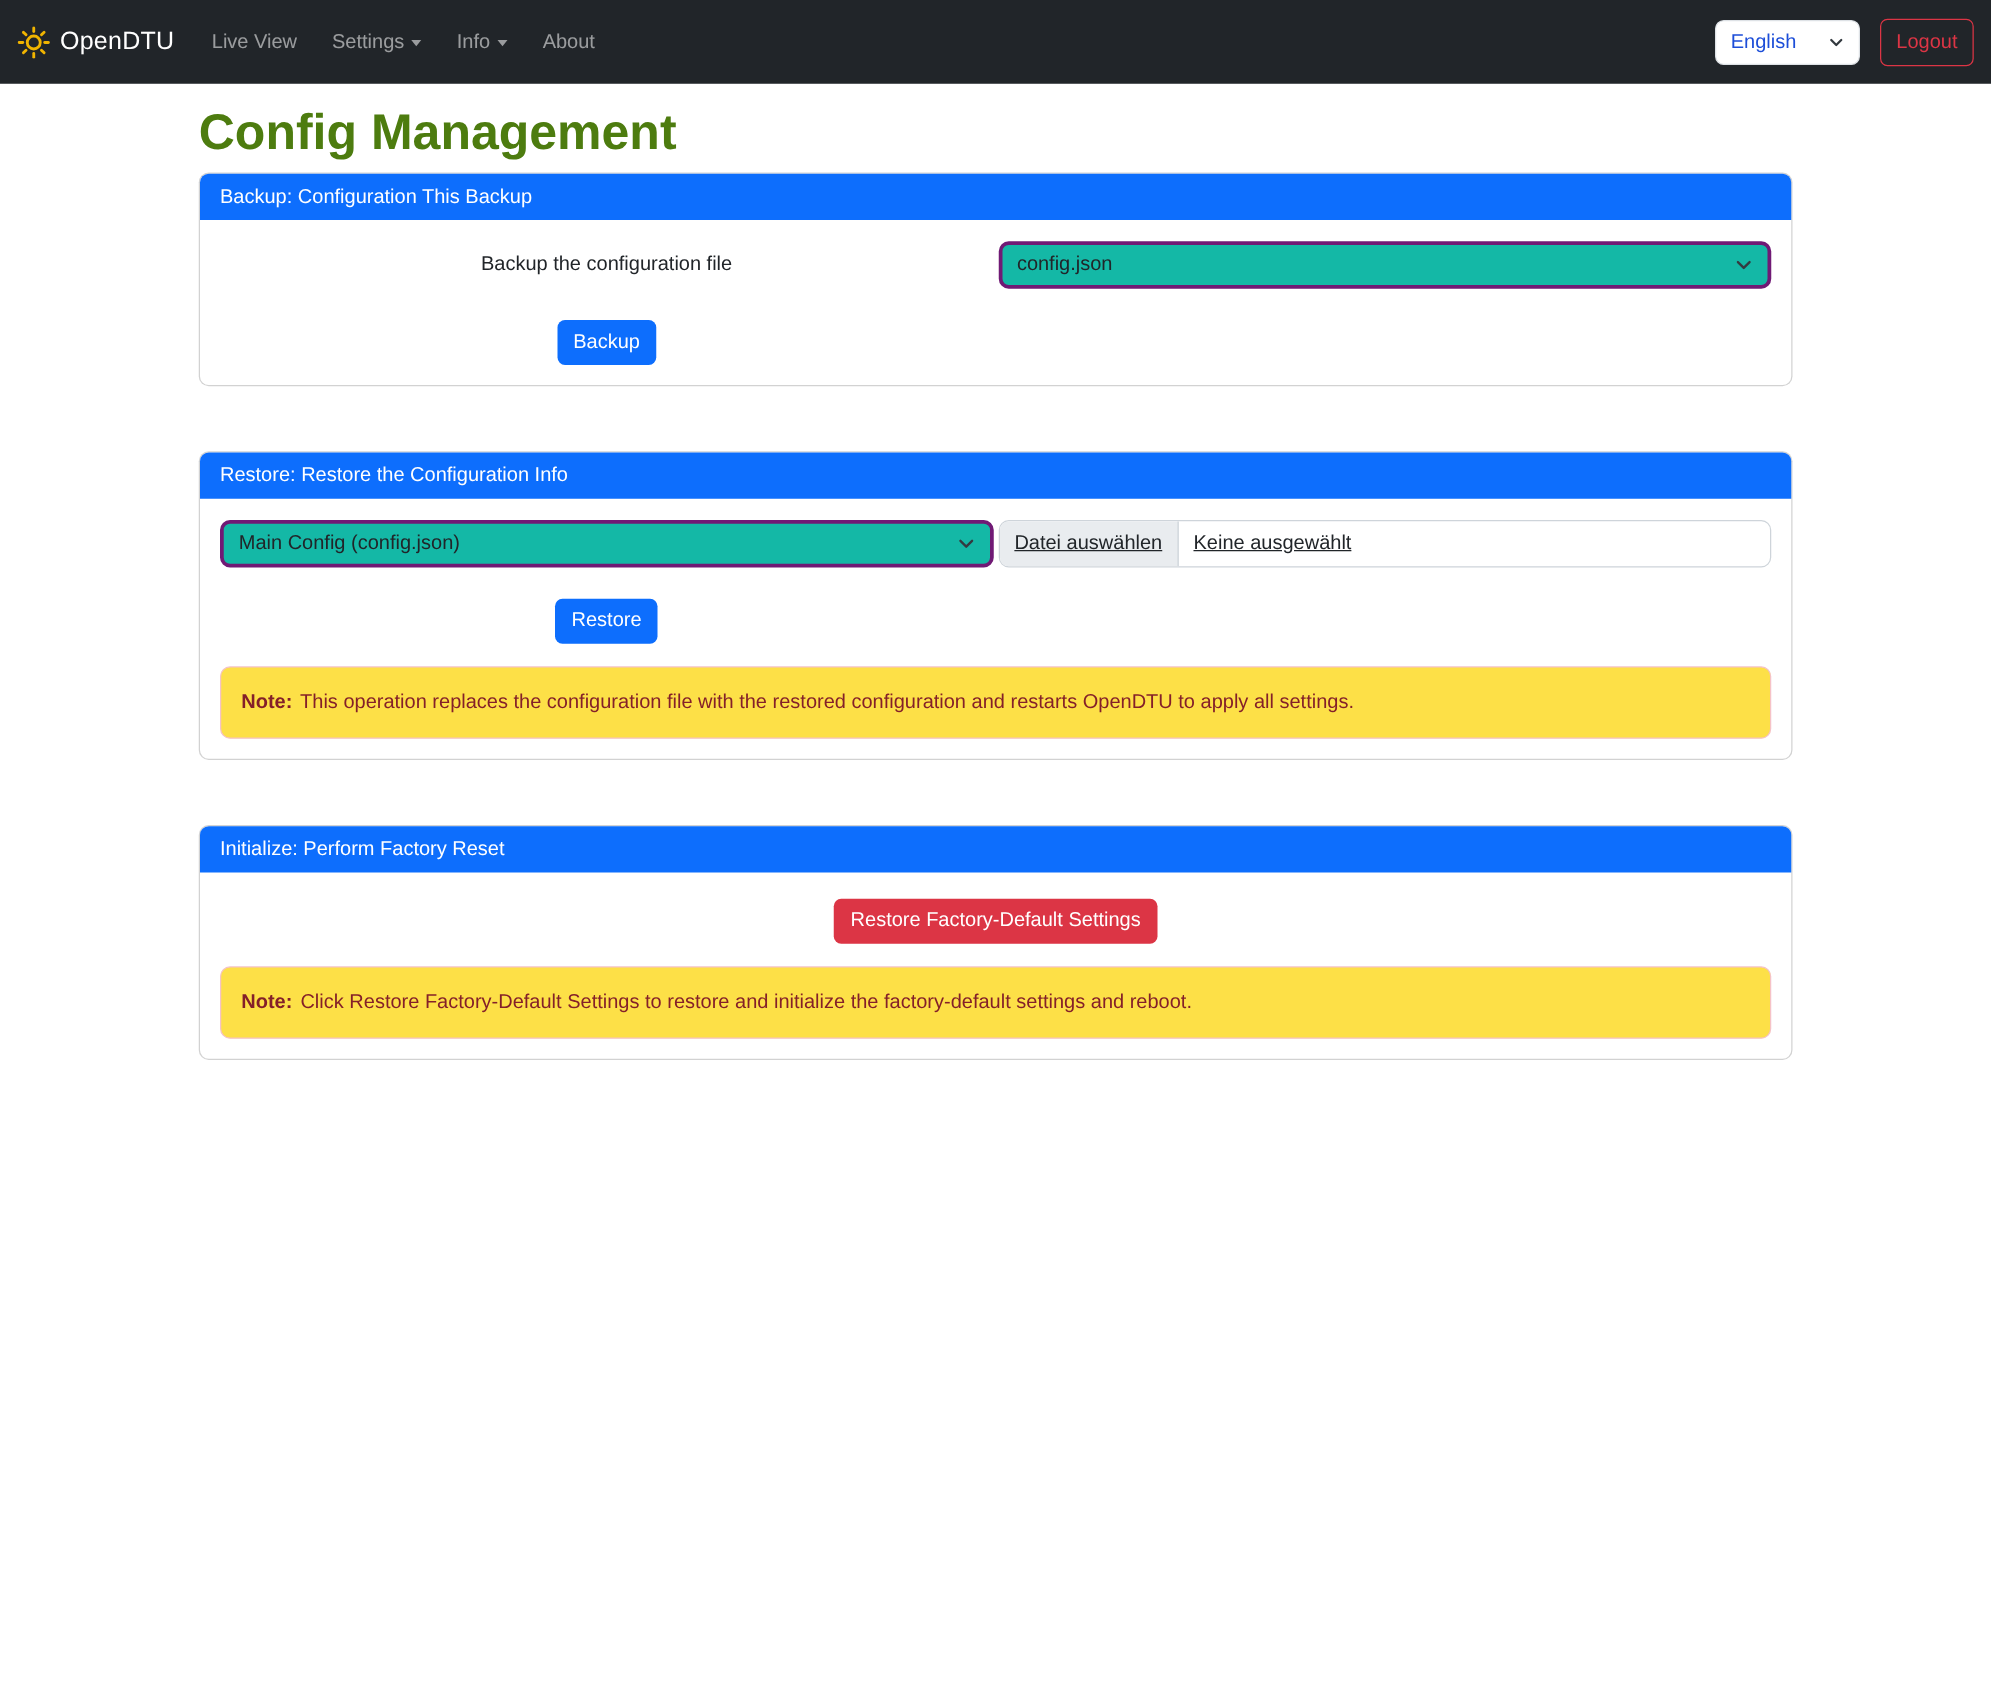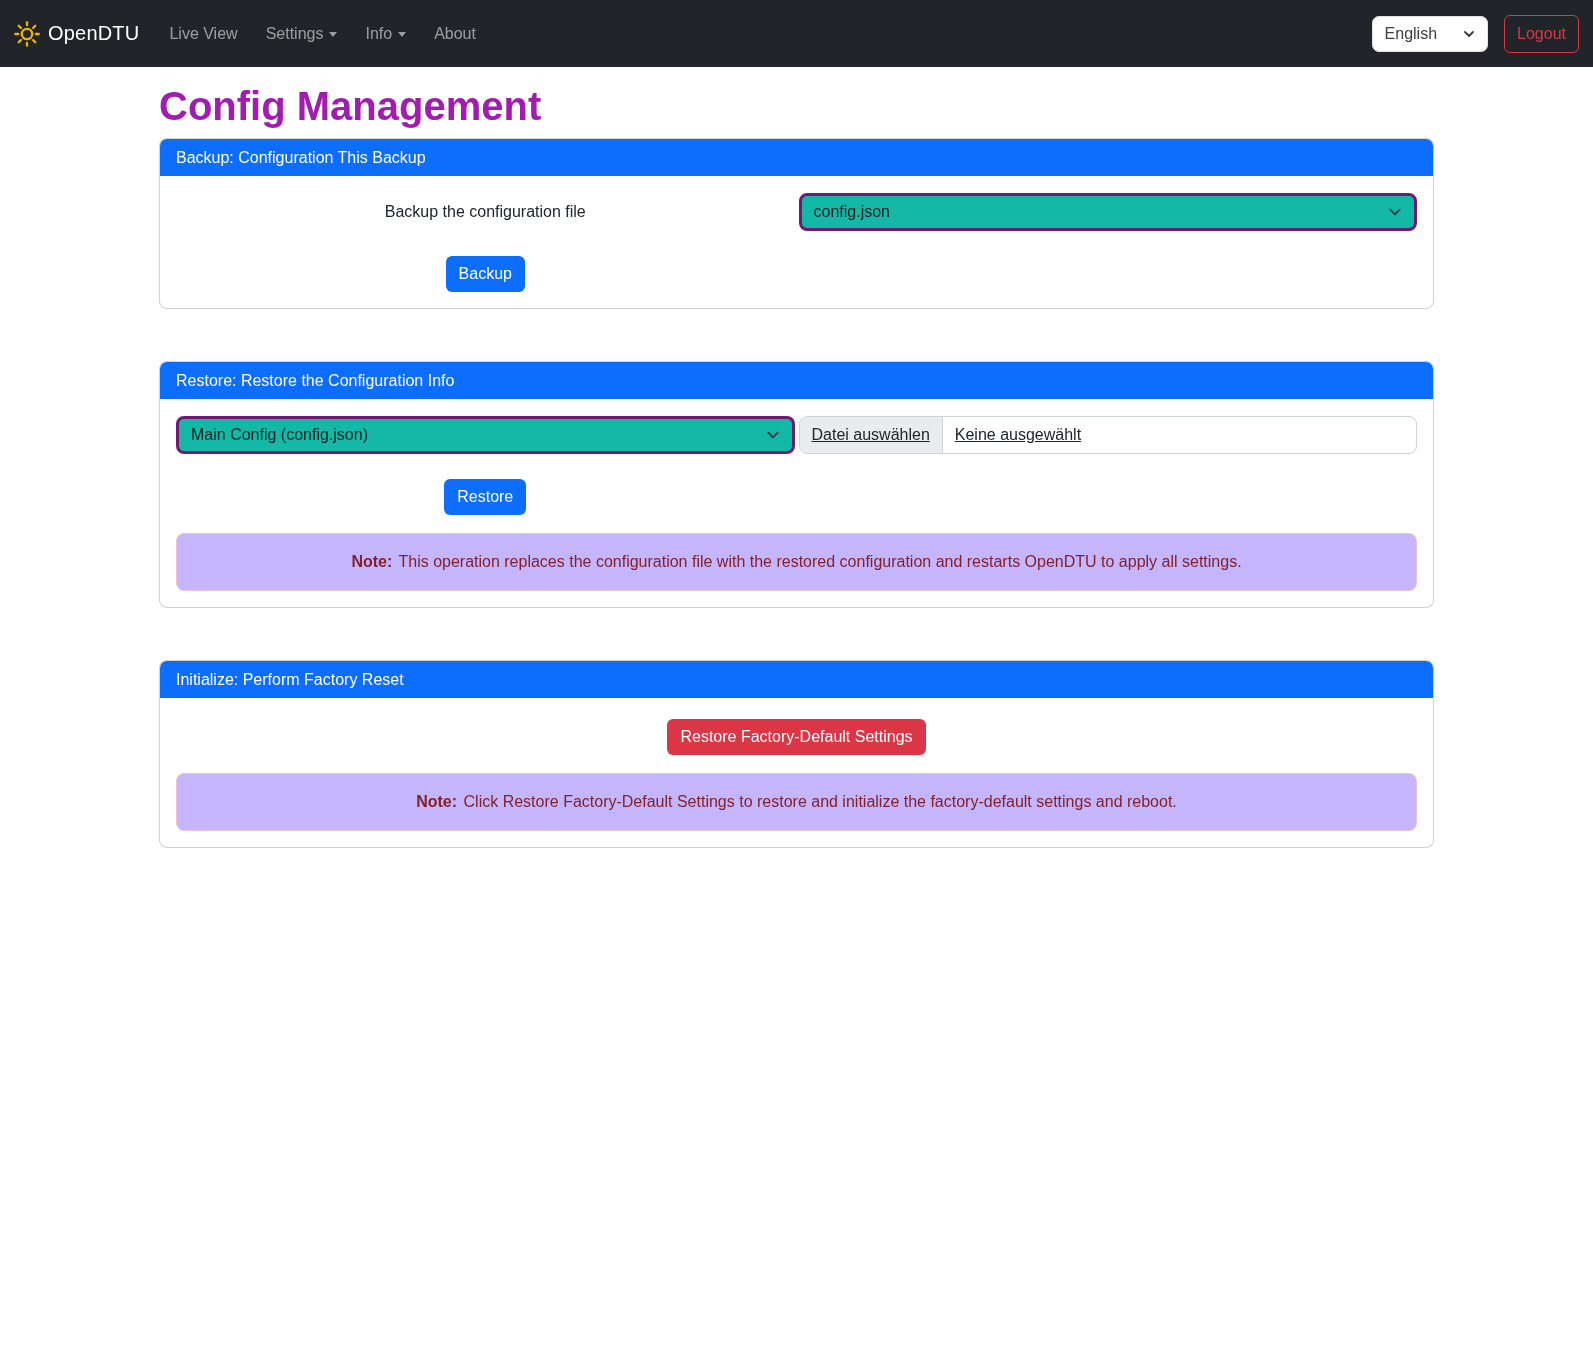--- a/index.html
+++ b/index.html
@@ -51,41 +51,41 @@
   .lang-select {
     background: #ffffff;
     border: 1px solid #dee2e6;
     border-radius: 7px;
     height: 36px;
     display: flex;
     align-items: center;
     padding: 0 12px;
     gap: 26px;
     font-size: 16px;
-    color: #404040;
+    color: #1d4ed8;
     cursor: pointer;
   }
   .logout-btn {
     background: transparent;
     border: 1px solid #dc3545;
     color: #dc3545;
     border-radius: 6px;
     font-size: 16px;
     padding: 6px 12px;
     height: 38px;
     cursor: pointer;
     font-family: inherit;
   }
 
   
   .container { width: 1275px; margin: 0 auto; padding-top: 17px; }
   h1.page-title {
     font-size: 40px;
     font-weight: 600;
-    color: #a21caf;
+    color: #4d7c0f;
     margin-bottom: 9px;
     letter-spacing: 0;
   }
 
   .card {
     border: 1px solid rgba(0,0,0,0.175);
     border-radius: 8px;
     margin-bottom: 52px;
     background: #fff;
   }
@@ -164,26 +164,25 @@
     font-family: inherit;
     padding: 7px 13px;
     cursor: pointer;
     line-height: 22px;
   }
   .btn-primary { background: #0d6efd; color: #ffffff; margin-top: 21px; }
   .btn-danger  { background: #dc3545; color: #ffffff; }
 
   .alert-danger {
     margin-top: 18px;
-    background: #c4b5fd;
+    background: #fde047;
     border: 1px solid #f5c2c7;
     color: #842029;
     border-radius: 8px;
     padding: 16px;
-    text-align: center;
     line-height: 24px;
   }
   .alert-danger strong { margin-right: 2px; }
 
   .center-btn-row { display: flex; justify-content: center; padding-top: 4px; }
 </style>
 </head>
 <body>
 
 <header class="navbar">

